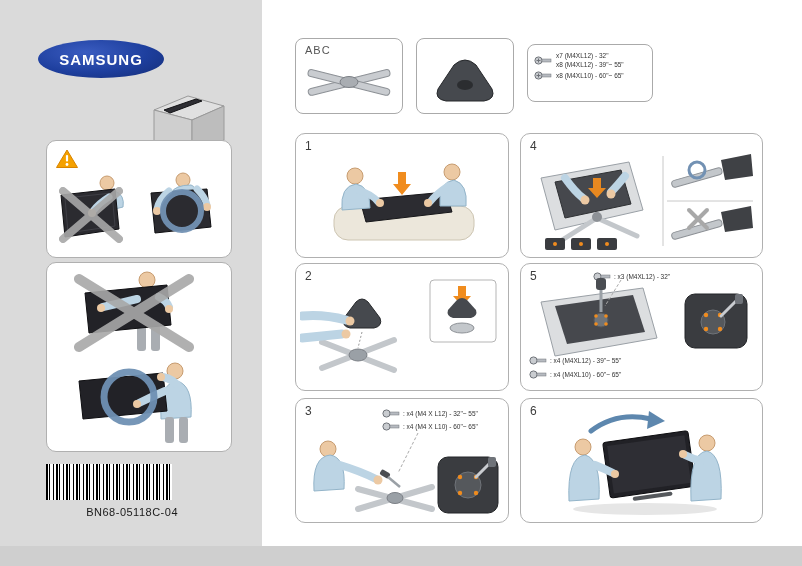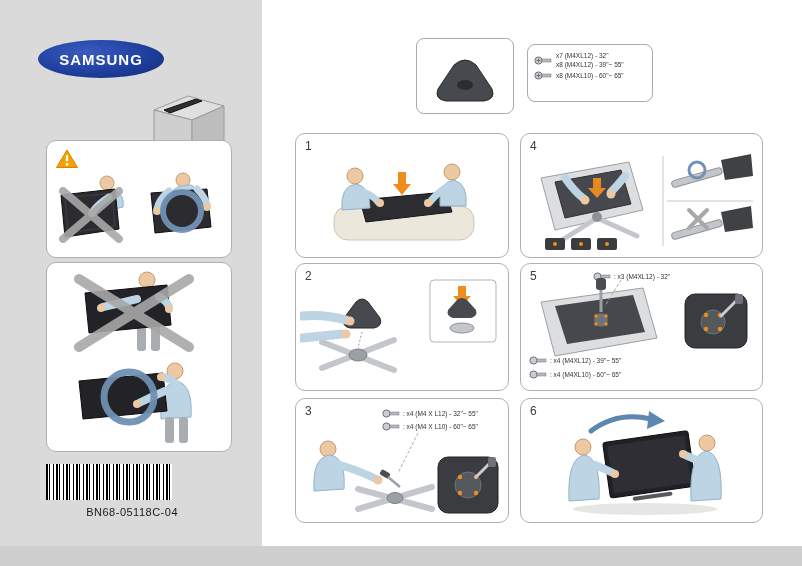--- a/index.html
+++ b/index.html
@@ -98,20 +98,28 @@
       <path d="M128 30 Q122 22 112 20" stroke="#bcd4e4" stroke-width="8" fill="none" stroke-linecap="round"></path>
       <circle cx="86" cy="47" r="4" fill="#ecc9a3"></circle>
       <circle cx="110" cy="20" r="4" fill="#ecc9a3"></circle>
       <circle cx="78" cy="40" r="25" fill="none" stroke="#6f90b3" stroke-width="7" opacity="0.95"></circle>
     </svg>
   </div>
 
   <div class="abs barcode" style="left:46px;top:464px;width:126px;height:36px;"></div>
   <div class="abs doc-code" style="left:42px;top:506px;width:136px;">BN68-05118C-04</div>
 
+  <div class="abs box" style="left:295px;top:38px;width:106px;height:74px;">
+    <span class="abc-label">ABC</span>
+    <svg class="abs" style="left:3px;top:12px;" width="100" height="60" viewBox="0 0 100 60">
+      <rect x="8" y="28" width="84" height="7" rx="3.5" transform="rotate(-14 50 31)" fill="#c9ccd0" stroke="#8d9196"></rect>
+      <rect x="8" y="28" width="84" height="7" rx="3.5" transform="rotate(14 50 31)" fill="#c9ccd0" stroke="#8d9196"></rect>
+      <ellipse cx="50" cy="31" rx="9" ry="5.5" fill="#a9adb2" stroke="#7c8086"></ellipse>
+    </svg>
+  </div>
 
   <div class="abs box" style="left:416px;top:38px;width:96px;height:74px;">
     <svg class="abs" style="left:3px;top:6px;" width="90" height="64" viewBox="0 0 90 64">
       <path d="M18 44 L34 20 Q45 10 56 20 L72 44 Q76 54 64 56 L26 56 Q14 54 18 44 Z" fill="#46494e" stroke="#26282b"></path>
       <ellipse cx="45" cy="40" rx="8" ry="5" fill="#2b2d30"></ellipse>
     </svg>
   </div>
 
   <div class="abs box" style="left:527px;top:44px;width:126px;height:58px;padding:4px 6px;box-sizing:border-box;">
     <div class="screwbox-row">

